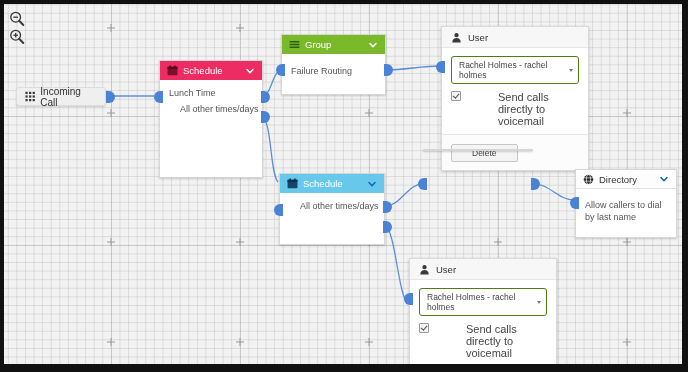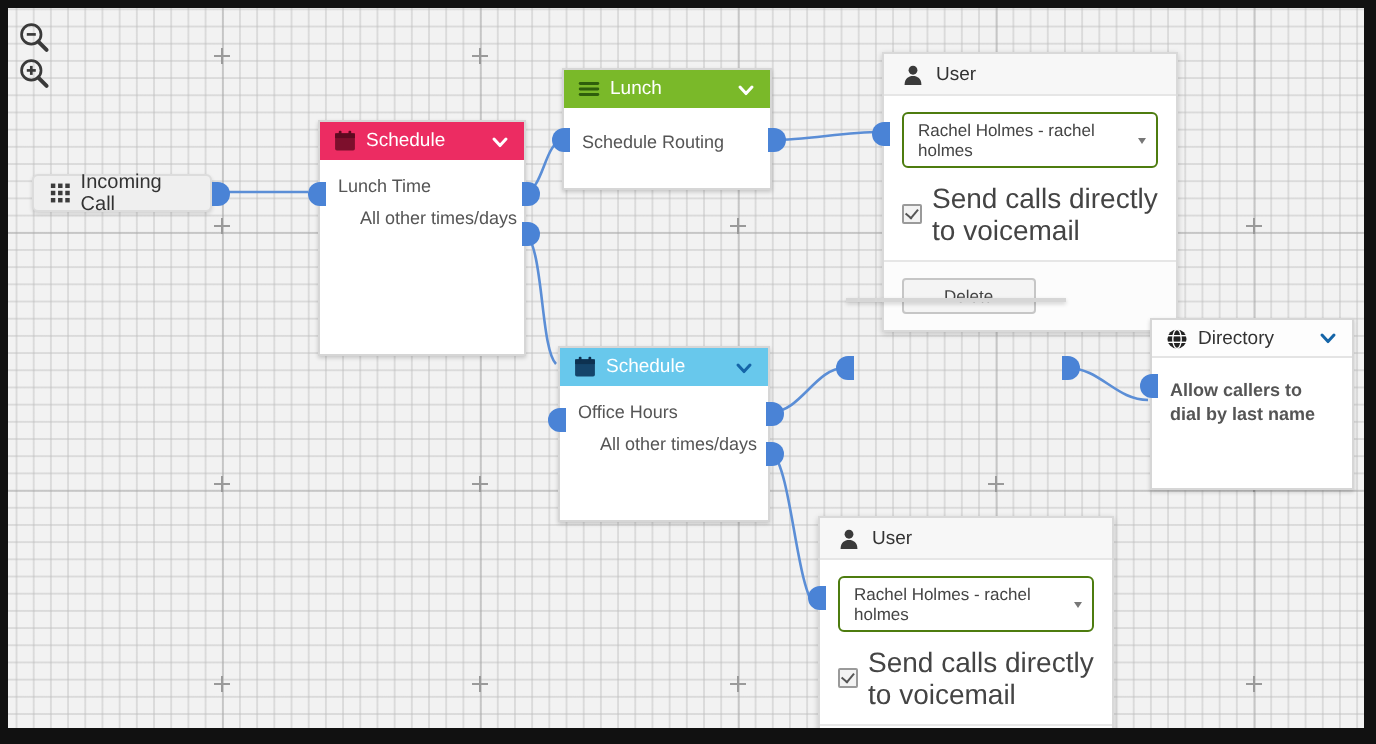--- a/index.html
+++ b/index.html
@@ -66,21 +66,21 @@
          font-size:9.5px;color:#333;background:#f7f7f7;}
   .uhead .ico{width:11px;height:11px;margin-right:6px;}
   .ubody{background:#fff;border-top:1px solid #e6e6e6;
          border-bottom:1px solid #e6e6e6;padding:8px 9px 7px;}
   .sel{position:relative;display:flex;align-items:center;box-sizing:border-box;
        height:28px;padding:0 14px 0 7px;border:1px solid #4d7c0f;border-radius:3px;
        background:#fff;font-size:8.5px;color:#444;cursor:pointer;}
   .sel .caret{position:absolute;right:5px;top:50%;margin-top:-1px;
               width:0;height:0;border-left:2.5px solid transparent;
               border-right:2.5px solid transparent;border-top:3px solid #777;}
-  .chk{display:flex;align-items:center;margin-top:7px;font-size:14px;color:#444;}
+  .chk{display:flex;margin-top:7px;font-size:11px;color:#444;gap:32px;}
   .chk .box{width:8px;height:8px;margin-right:5px;flex:0 0 auto;
             border:1px solid #9a9a9a;border-radius:1px;background:#f3f3f3;
             position:relative;cursor:pointer;}
   .chk .box::after{content:"";position:absolute;left:1.5px;top:0px;width:2.5px;
             height:5px;border:solid #555;border-width:0 1.2px 1.2px 0;
             transform:rotate(40deg);}
   .ufoot{padding:7px 9px 8px;background:#fcfcfc;}
   .btn{display:inline-block;box-sizing:border-box;padding:3px 20px;
        font-size:8.5px;color:#444;background:#f4f4f4;border:1px solid #c6c6c6;
        border-radius:2px;cursor:pointer;}
@@ -213,27 +213,27 @@
 
     <div class="node" style="left:277px;top:30px;width:105px;">
       <div class="nhead h-green">
         <svg class="ico" viewBox="0 0 12 12">
           <g stroke="#2f5f0c" stroke-width="1.6" stroke-linecap="round">
             <line x1="1.2" y1="3" x2="10.8" y2="3"></line>
             <line x1="1.2" y1="6" x2="10.8" y2="6"></line>
             <line x1="1.2" y1="9" x2="10.8" y2="9"></line>
           </g>
         </svg>
-        <span class="ttl">Lunch</span>
+        <span class="ttl">Group</span>
         <svg class="chev" viewBox="0 0 10 10">
           <path d="M2,3.5 L5,6.8 L8,3.5" fill="none" stroke="#ffffff" stroke-width="1.5" stroke-linecap="round" stroke-linejoin="round"></path>
         </svg>
       </div>
       <div class="nbody" style="padding:9px 0 15px;">
-        <div class="row">Schedule Routing</div>
+        <div class="row">Failure Routing</div>
       </div>
       <span class="port in" style="left:-6px;top:29px;"></span>
       <span class="port out" style="left:102px;top:29px;"></span>
     </div>
 
     <div class="usercard" style="left:437px;top:22px;width:148px;">
       <div class="uhead">
         <svg class="ico" viewBox="0 0 12 12">
           <circle cx="6" cy="3.4" r="2.4" fill="#3a3a3a"></circle>
           <path d="M1.4,11.4 C1.4,8 3.6,6.6 6,6.6 C8.4,6.6 10.6,8 10.6,11.4 Z" fill="#3a3a3a"></path>
@@ -263,49 +263,48 @@
           <rect x="0.6" y="1.8" width="10.8" height="2.6" fill="#0d3150"></rect>
           <rect x="2.6" y="0.4" width="1.5" height="2.4" rx="0.6" fill="#0d3150"></rect>
           <rect x="7.9" y="0.4" width="1.5" height="2.4" rx="0.6" fill="#0d3150"></rect>
         </svg>
         <span class="ttl">Schedule</span>
         <svg class="chev" viewBox="0 0 10 10">
           <path d="M2,3.5 L5,6.8 L8,3.5" fill="none" stroke="#1565a8" stroke-width="1.5" stroke-linecap="round" stroke-linejoin="round"></path>
         </svg>
       </div>
       <div class="nbody" style="padding-bottom:30px;">
-        <div class="row">Office Hours</div>
         <div class="row ind">All other times/days</div>
       </div>
       <span class="port in" style="left:-6px;top:30px;"></span>
       <span class="port out" style="left:103px;top:27px;"></span>
       <span class="port out" style="left:103px;top:47px;"></span>
     </div>
 
     <div class="node" style="left:419px;top:145px;width:110px;">
       <span class="port in" style="left:-6px;top:28px;"></span>
       <span class="port out" style="left:107px;top:28px;"></span>
     </div>
 
-    <div class="node" style="left:571px;top:155px;width:102px;">
+    <div class="node" style="left:571px;top:165px;width:102px;">
       <div class="nhead h-plain">
         <svg class="ico" viewBox="0 0 12 12">
           <circle cx="6" cy="6" r="5.2" fill="#222"></circle>
           <g stroke="#ffffff" stroke-width="0.75" fill="none">
             <ellipse cx="6" cy="6" rx="2.3" ry="5.2"></ellipse>
             <line x1="0.9" y1="4.2" x2="11.1" y2="4.2"></line>
             <line x1="0.9" y1="7.8" x2="11.1" y2="7.8"></line>
           </g>
         </svg>
         <span class="ttl">Directory</span>
         <svg class="chev" viewBox="0 0 10 10">
           <path d="M2,3.5 L5,6.8 L8,3.5" fill="none" stroke="#1565a8" stroke-width="1.5" stroke-linecap="round" stroke-linejoin="round"></path>
         </svg>
       </div>
-      <div class="nbody" style="padding:7px 0 28px;font-weight:bold;">
+      <div class="nbody" style="padding:7px 0 11px;">
         <div class="row" style="white-space:normal;line-height:12px;">Allow callers to dial by last name</div>
       </div>
       <span class="port in" style="left:-6px;top:27px;"></span>
     </div>
 
     <div class="usercard" style="left:405px;top:254px;width:148px;">
       <div class="uhead">
         <svg class="ico" viewBox="0 0 12 12">
           <circle cx="6" cy="3.4" r="2.4" fill="#3a3a3a"></circle>
           <path d="M1.4,11.4 C1.4,8 3.6,6.6 6,6.6 C8.4,6.6 10.6,8 10.6,11.4 Z" fill="#3a3a3a"></path>

